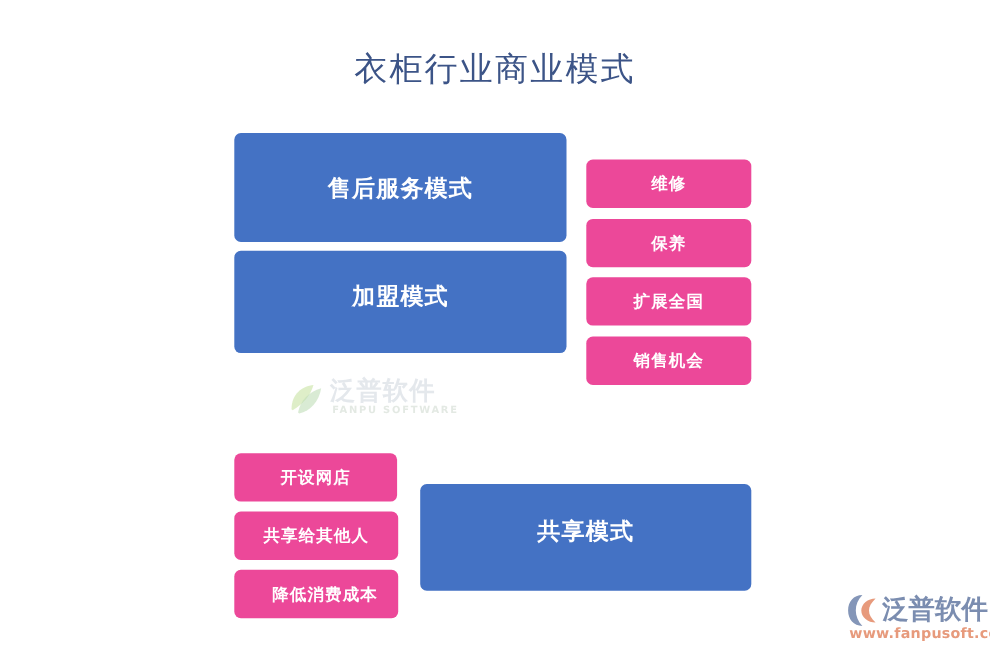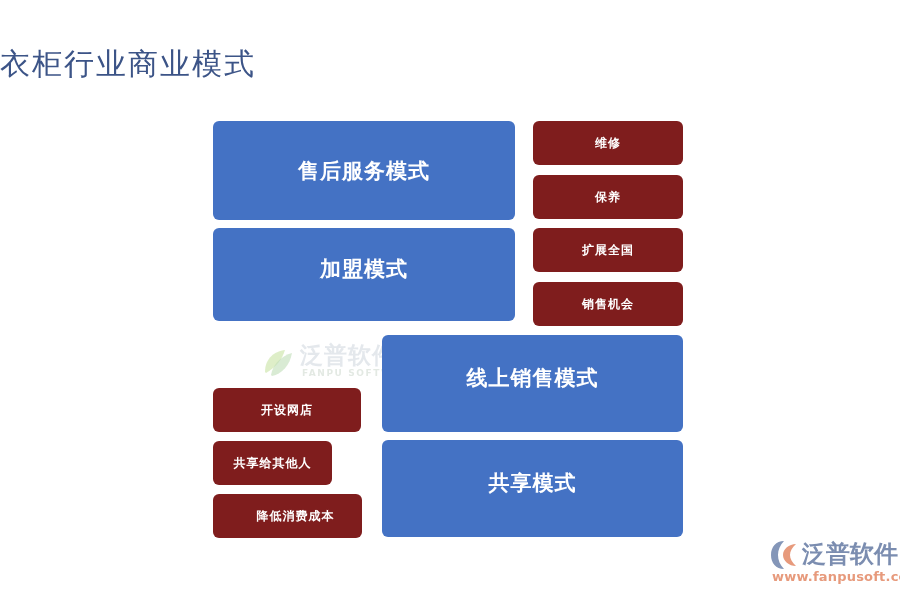--- a/index.html
+++ b/index.html
@@ -19,20 +19,21 @@
     height: 600px;
     background: #ffffff;
   }
 
   
   .page-title {
     position: absolute;
     left: 0;
     top: 44px;
     width: 900px;
+    text-align: center;
     font-size: 30px;
     letter-spacing: 2px;
     color: #3c5487;
     font-weight: 400;
     line-height: 40px;
     white-space: nowrap;
   }
 
   
   .watermark {
@@ -84,22 +85,23 @@
     letter-spacing: 1px;
     box-sizing: border-box;
     text-align: center;
     white-space: nowrap;
   }
   .box.blue {
     background: #4472c4;
     font-size: 21px;
   }
   .box.green {
-    background: #7f1d1d;
-    font-size: 12px;
+    background: #ec4899;
+    font-size: 15px;
+    margin-top: 24px;
   }
   
   .box.blue.nudge-up {
     align-items: center;
     padding-bottom: 12px;
   }
 
   
   .brand {
     position: absolute;
@@ -174,25 +176,22 @@
     </svg>
     <div class="wm-text">泛普软件</div>
     <div class="wm-sub">FANPU SOFTWARE</div>
   </div>
 
 
   <div class="box green" style="left:213px; top:388px; width:148px; height:44px;">
     <span>开设网店</span>
   </div>
 
-  <div class="box blue nudge-up" style="left:382px; top:335px; width:301px; height:97px;">
-    <span>线上销售模式</span>
-  </div>
-
-  <div class="box green" style="left:213px; top:441px; width:119px; height:44px;justify-content:center;">
+
+  <div class="box green" style="left:213px; top:441px; width:149px; height:44px;justify-content:center;">
     <span>共享给其他人</span>
   </div>
 
   <div class="box green" style="left:213px; top:494px; width:149px; height:44px;padding-left:16px;">
     <span>降低消费成本</span>
   </div>
 
   <div class="box blue nudge-up" style="left:382px; top:440px; width:301px; height:97px;">
     <span>共享模式</span>
   </div>

